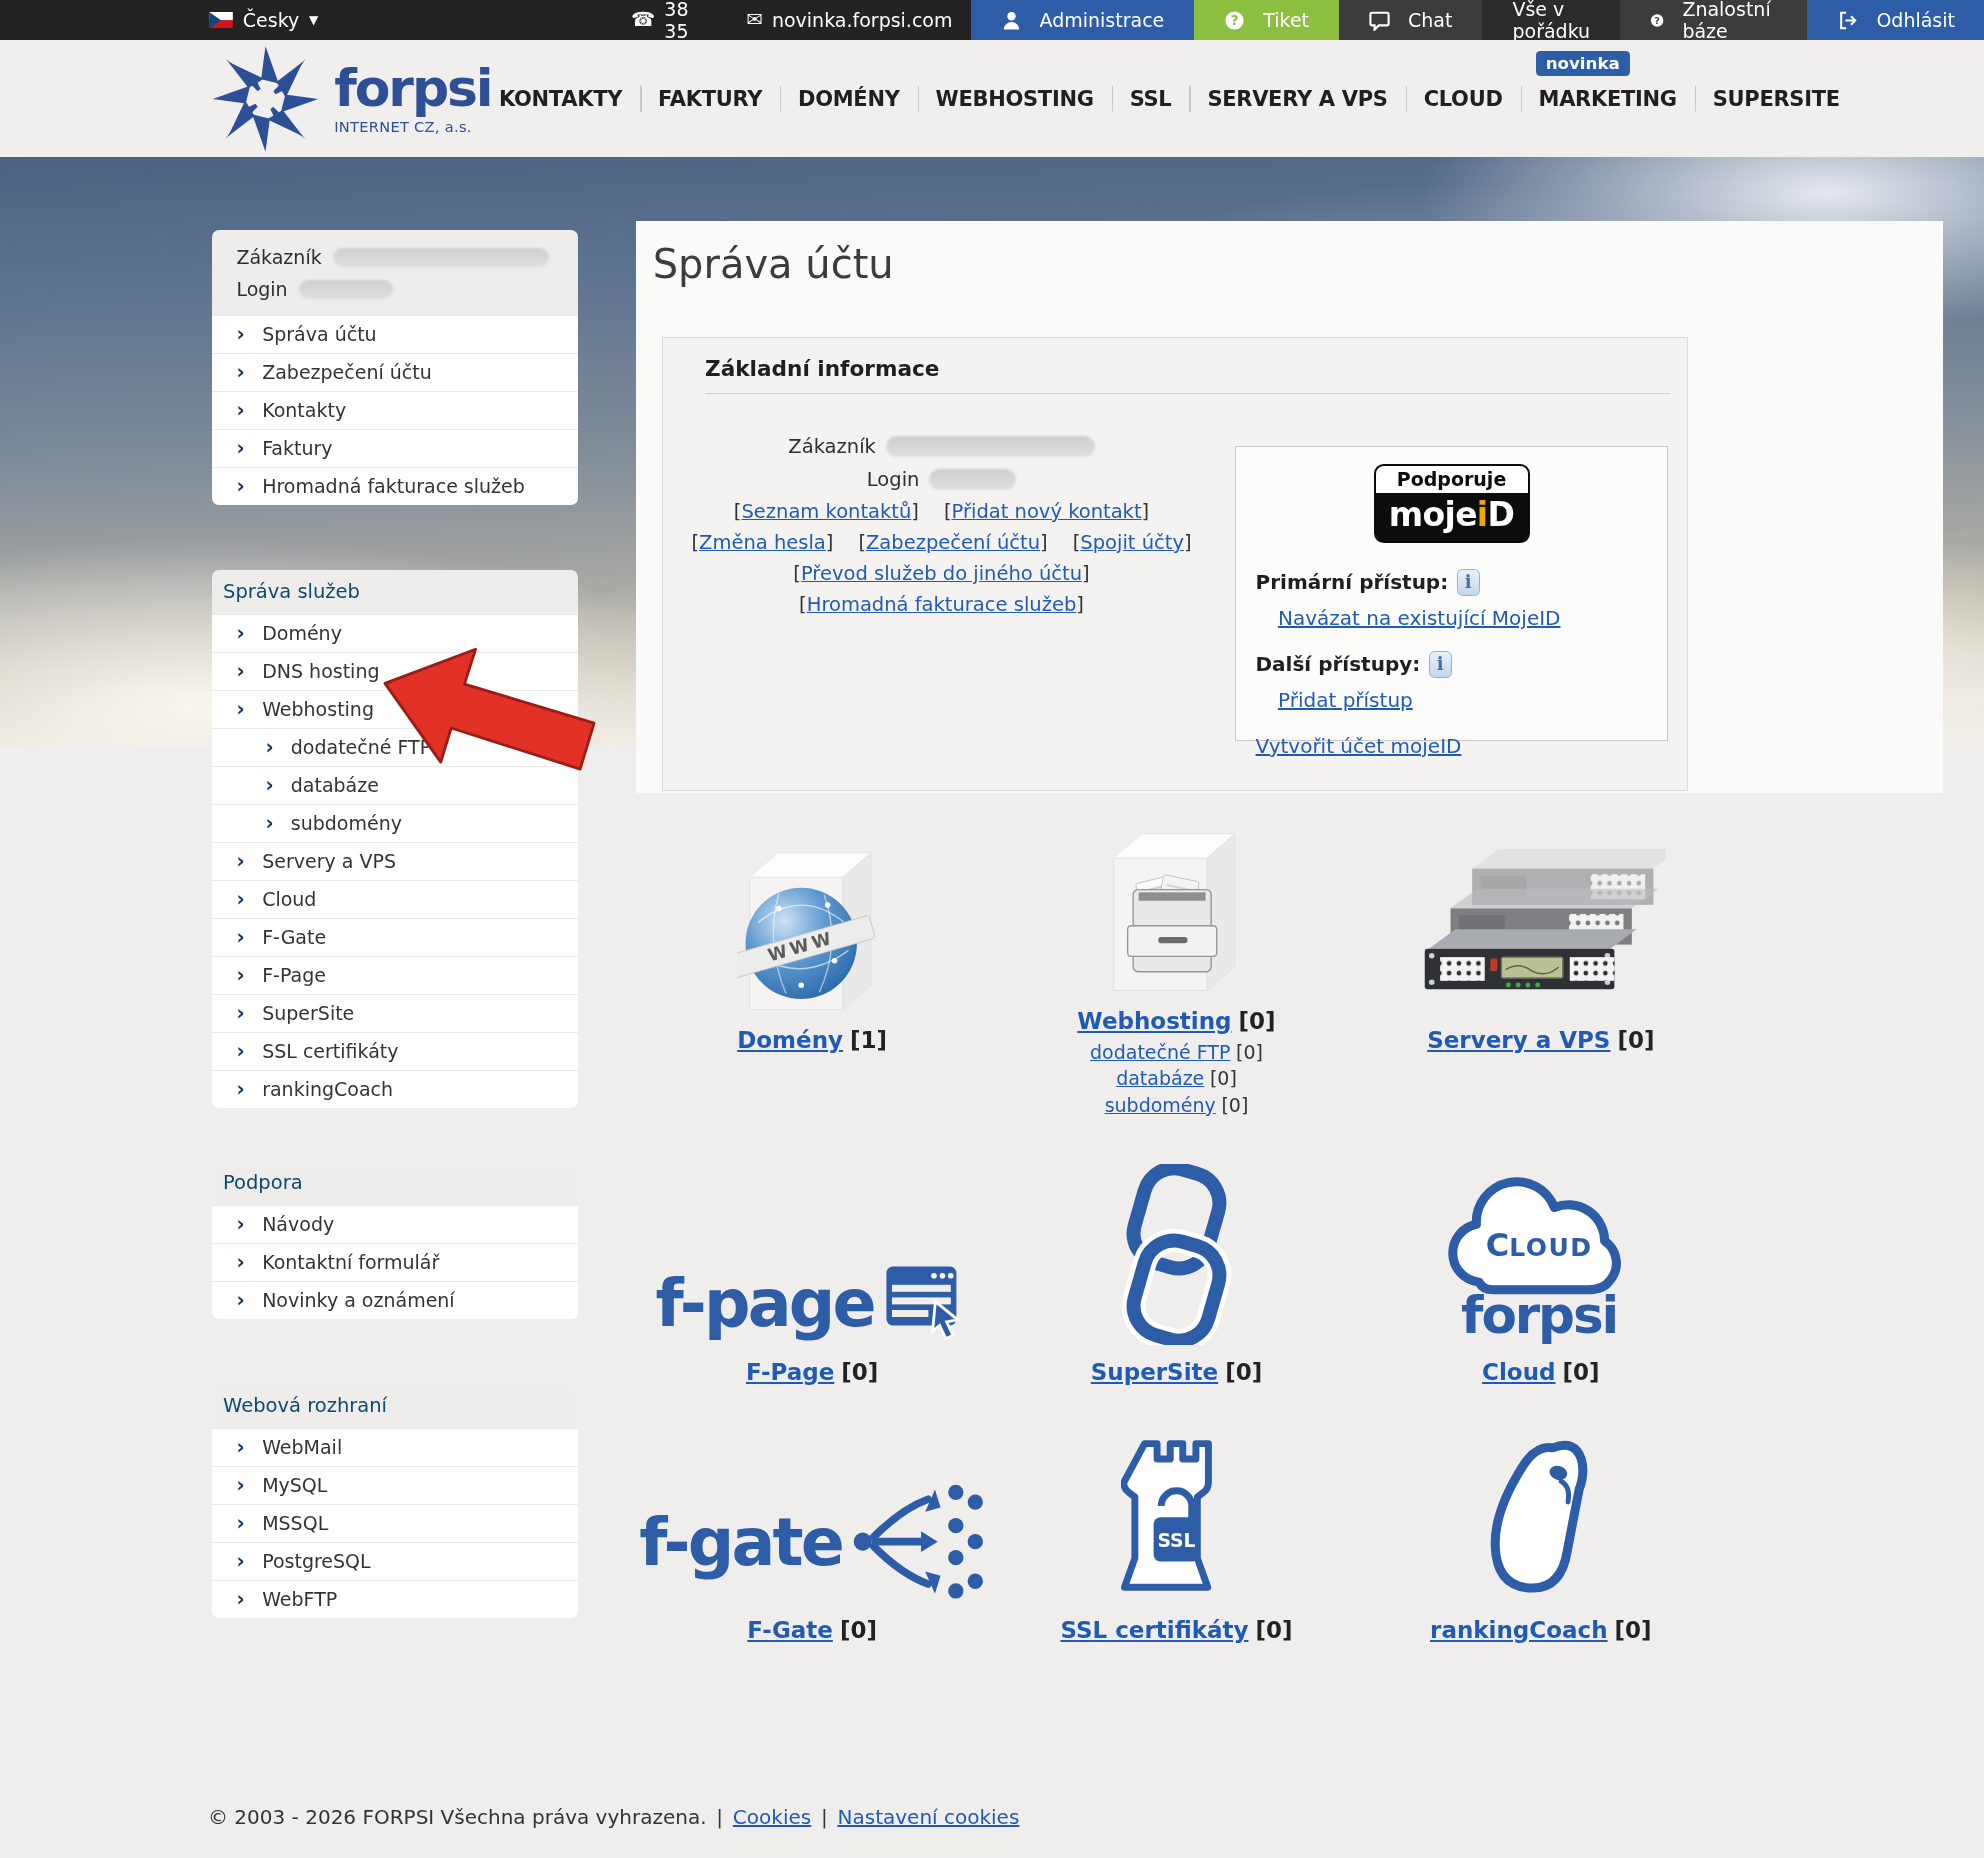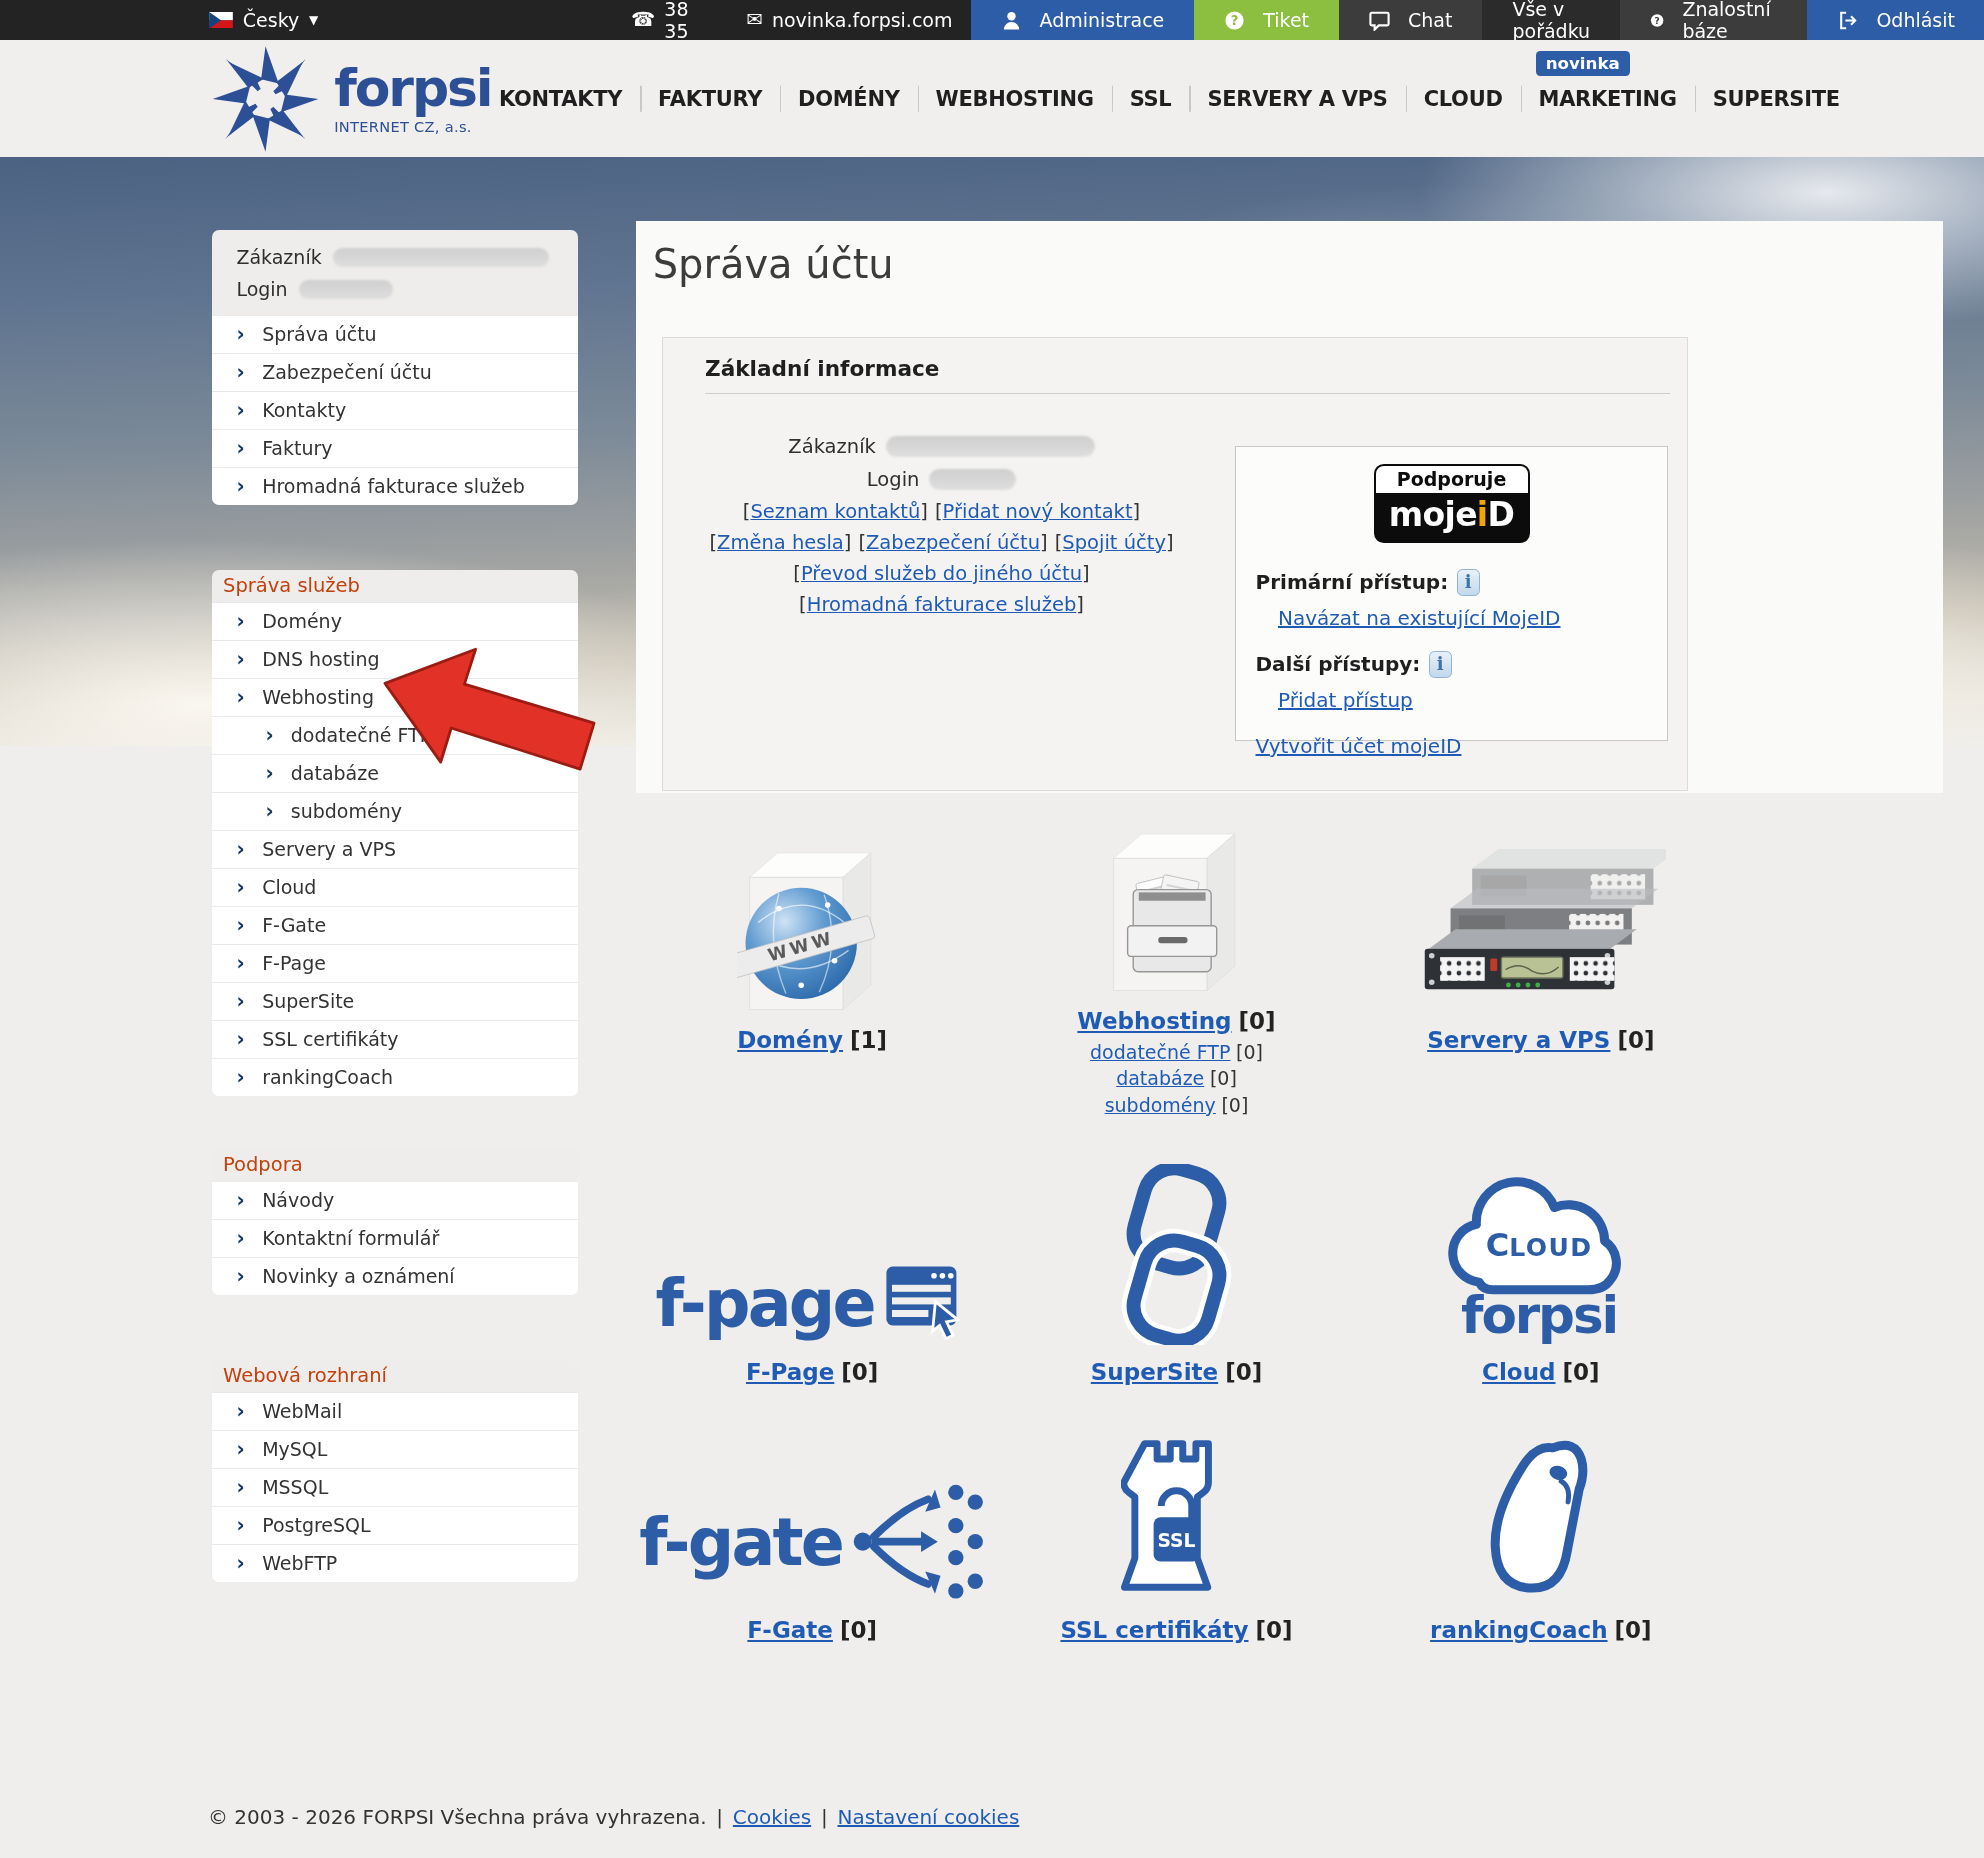--- a/index.html
+++ b/index.html
@@ -47,37 +47,37 @@
   
   .sidebar{position:absolute;left:212px;top:230px;width:366px;}
   .panel{border-radius:7px;overflow:hidden;}
   .panel.m1{margin-bottom:65px;}
   .panel.m2{margin-bottom:53px;}
   .acct{background:#eeedeb;padding:11px 14px 9.8px 24.4px;}
   .acct-line{display:flex;align-items:center;gap:11px;color:#2f2f2f;font-size:19px;height:32px;}
   .pill{background:linear-gradient(#cfcfcf,#dedede);border-radius:9.8px;filter:blur(1px);}
   .pill.cust{width:216px;height:19px;}
   .pill.login{width:94px;height:19px;}
-  .shead{background:#eeedeb;padding-left:11px;height:32px;display:flex;align-items:center;font-size:19.5px;color:#c2410c;}
+  .shead{background:#eeedeb;padding-left:11px;height:44px;display:flex;align-items:center;font-size:19.5px;color:#0c4a6e;}
   .srow{background:#fff;height:37px;display:flex;align-items:center;gap:16.7px;padding-left:24.4px;
         font-size:19px;color:#333;border-top:1.4px solid #eceae8;cursor:pointer;}
   .srow.sub{padding-left:53px;}
   .chev{color:#17365e;font-weight:bold;font-size:22px;line-height:1;transform:scaleX(0.9);}
 
   
   .main-panel{position:absolute;left:636px;top:221px;width:1307px;height:572px;background:#fafaf9;}
   .main-title{position:absolute;left:16.7px;top:19.5px;font-size:40px;color:#3c3c3c;font-weight:400;}
   .info-box{position:absolute;left:26px;top:116px;width:1026px;height:454px;background:#f4f3f1;border:0.7px solid #dcdbd8;box-sizing:border-box;}
   .info-h{margin:18px 17.4px 0 42px;font-size:21.6px;font-weight:bold;color:#1f1f1f;padding-bottom:12px;border-bottom:0.7px solid #cfceca;}
   .col-left{position:absolute;left:0;top:92px;width:557px;}
   .irow{display:flex;align-items:center;justify-content:center;gap:9.8px;height:33px;font-size:19.5px;color:#2f2f2f;}
   .pill2{background:linear-gradient(#cfcfcf,#dedede);border-radius:10.4px;filter:blur(1px);}
   .pill2.cust{width:209px;height:21px;}
   .pill2.login{width:87px;height:21px;}
-  .lrow{display:flex;align-items:center;justify-content:center;gap:7px;height:31px;font-size:19.5px;}
+  .lrow{display:flex;align-items:center;justify-content:center;gap:25px;height:31px;font-size:19.5px;}
   a.blu{color:#1f5bb5;text-decoration:underline;cursor:pointer;}
   .br{color:#333;}
 
   
   .mojeid{position:absolute;right:19px;top:108px;width:433px;height:295px;background:#fcfcfb;border:0.7px solid #c9c8c5;box-sizing:border-box;}
   .badge{width:152px;margin:16.7px auto 21px auto;border:2.8px solid #0c0c0c;border-radius:9.8px;overflow:hidden;background:#0c0c0c;}
   .badge-top{background:#fff;color:#0c0c0c;font-weight:bold;font-size:19px;text-align:center;padding:2.8px 0;border-radius:5.6px 5.6px 0 0;}
   .badge-bot{color:#fff;font-weight:bold;font-size:33px;text-align:center;padding:2.1px 0 7px 0;letter-spacing:-0.7px;}
   .badge-i{color:#f0a500;}
   .mo-row{margin-left:19.5px;display:flex;align-items:center;gap:8.4px;height:36px;}

